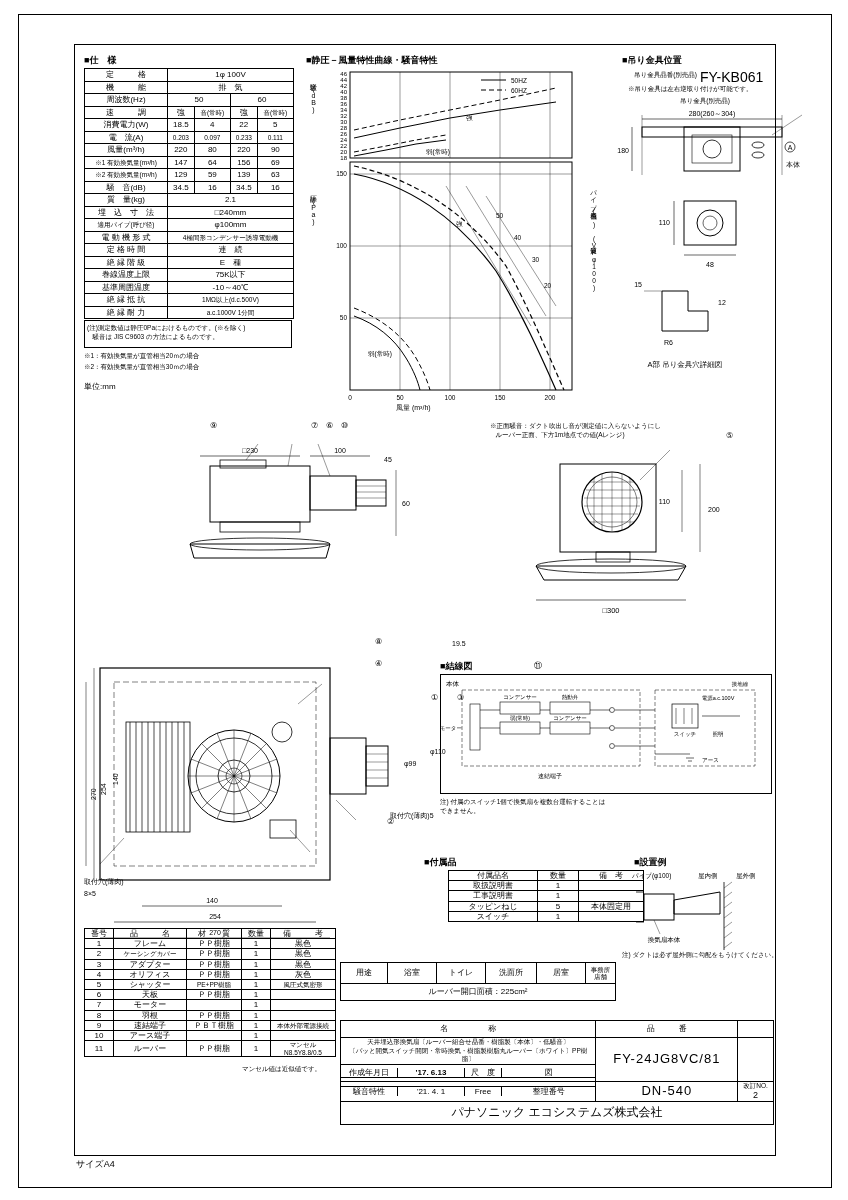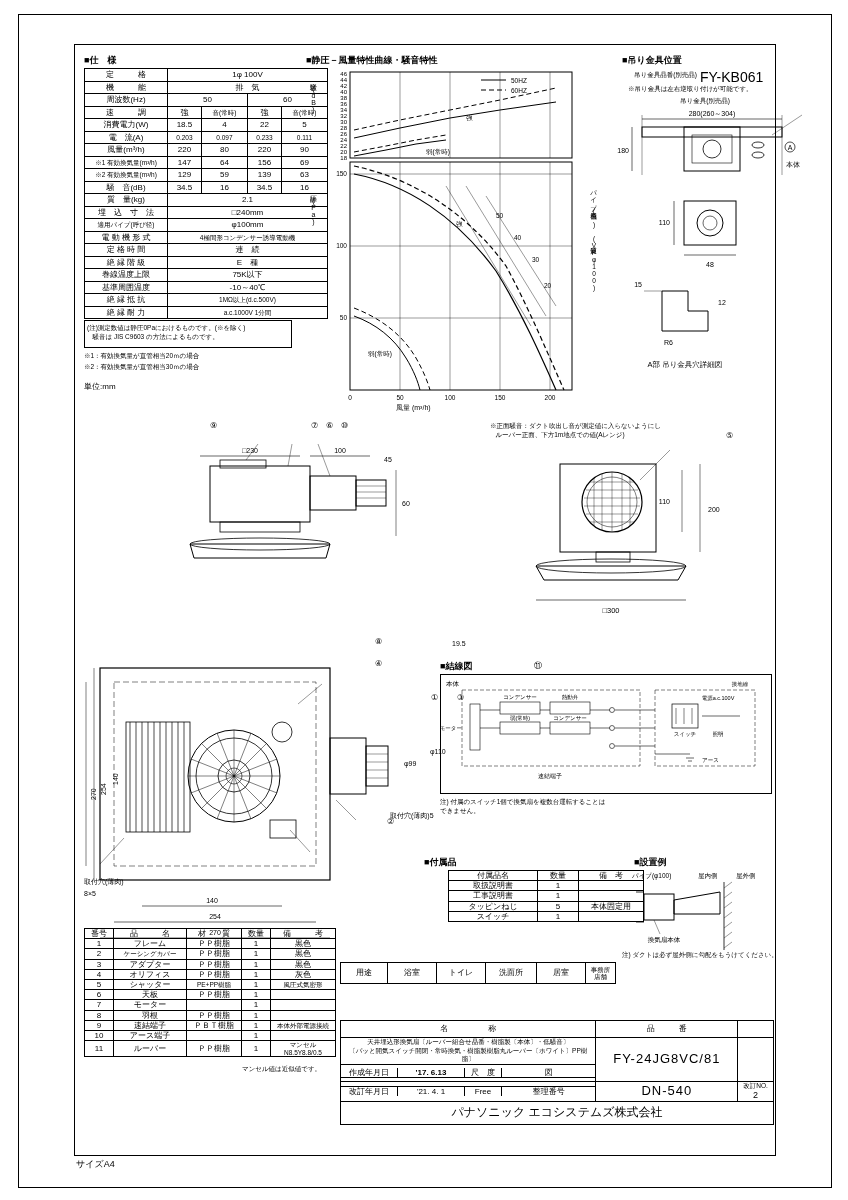--- a/index.html
+++ b/index.html
@@ -22,21 +22,21 @@
 </style>
 </head>
 <body>
 
 <div id="sheet">
   <div class="frame"></div>
   <div class="inner"></div>
 
   <div class="sec" style="left:84px;top:54px;">■仕　様</div>
   <div style="position:absolute;left:84px;top:68px;width:210px;">
-    <table class="g spec" style="width:244px;">
+    <table class="g spec" style="width:210px;">
       <tbody>
           <tr>
             <td class="lft" style="width:78px;">定　　　格</td>
             <td colspan="4">1φ 100V</td>
           </tr>
       <tr>
             <td class="lft">機　　　能</td>
             <td colspan="4">排　気</td>
           </tr>
       <tr>
@@ -611,20 +611,23 @@
     <table class="g" style="width:276px;">
       <tbody>
           <tr>
         <td style="width:42px;height:20px;">用途</td>
         <td style="width:44px;">浴室</td>
         <td style="width:44px;">トイレ</td>
         <td style="width:46px;">洗面所</td>
         <td style="width:44px;">居室</td>
         <td class="t6">事務所<br>店舗</td>
       </tr>
+      <tr>
+            <td colspan="6" style="height:16px;">ルーバー開口面積：225cm²</td>
+          </tr>
     </tbody>
       </table>
   </div>
 
   <div style="position:absolute;left:340px;top:1020px;">
     <table class="g" style="width:434px;">
       <tbody>
           <tr>
         <td style="width:262px;height:16px;">名　　　　　称</td>
         <td style="width:140px;">品　　　番</td>
@@ -647,21 +650,21 @@
                   </tr>
           </tbody>
               </table>
         </td>
       </tr>
       <tr>
         <td style="height:16px;padding:0;">
           <table class="g" style="width:100%;border:0;">
             <tbody>
                   <tr>
-                    <td style="width:52px;border-left:0;border-bottom:0;">改訂年月日</td>
+                    <td style="width:52px;border-left:0;border-bottom:0;">騒音特性</td>
                     <td style="width:62px;border-bottom:0;">'21. 4. 1</td>
                     <td style="width:32px;border-bottom:0;">Free</td>
                     <td style="border-bottom:0;border-right:0;">整理番号</td>
                   </tr>
           </tbody>
               </table>
         </td>
         <td style="font-size:13px;letter-spacing:1px;">DN-540</td>
         <td class="t6" style="line-height:1.2;">改訂NO.<br><span style="font-size:9px;">2</span></td>
       </tr>

